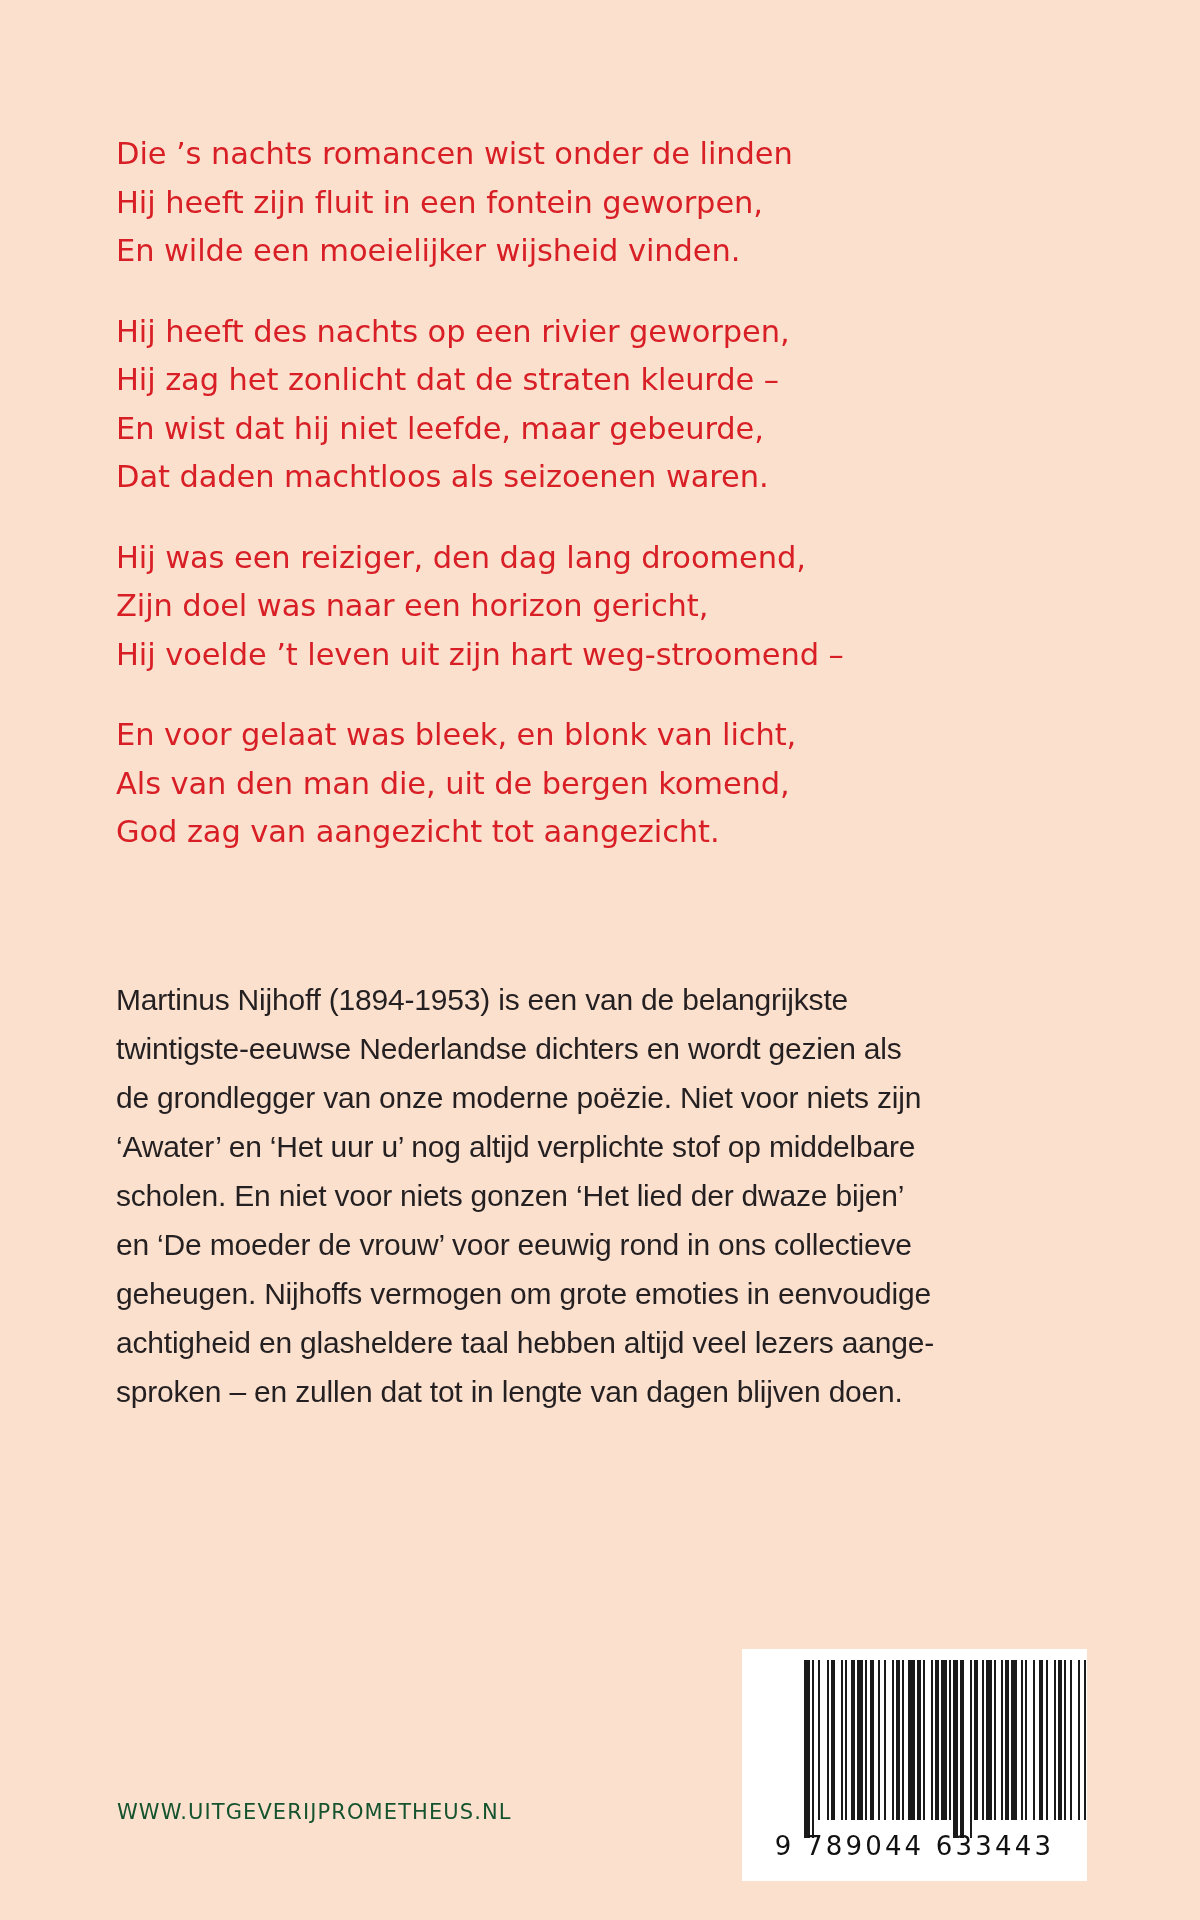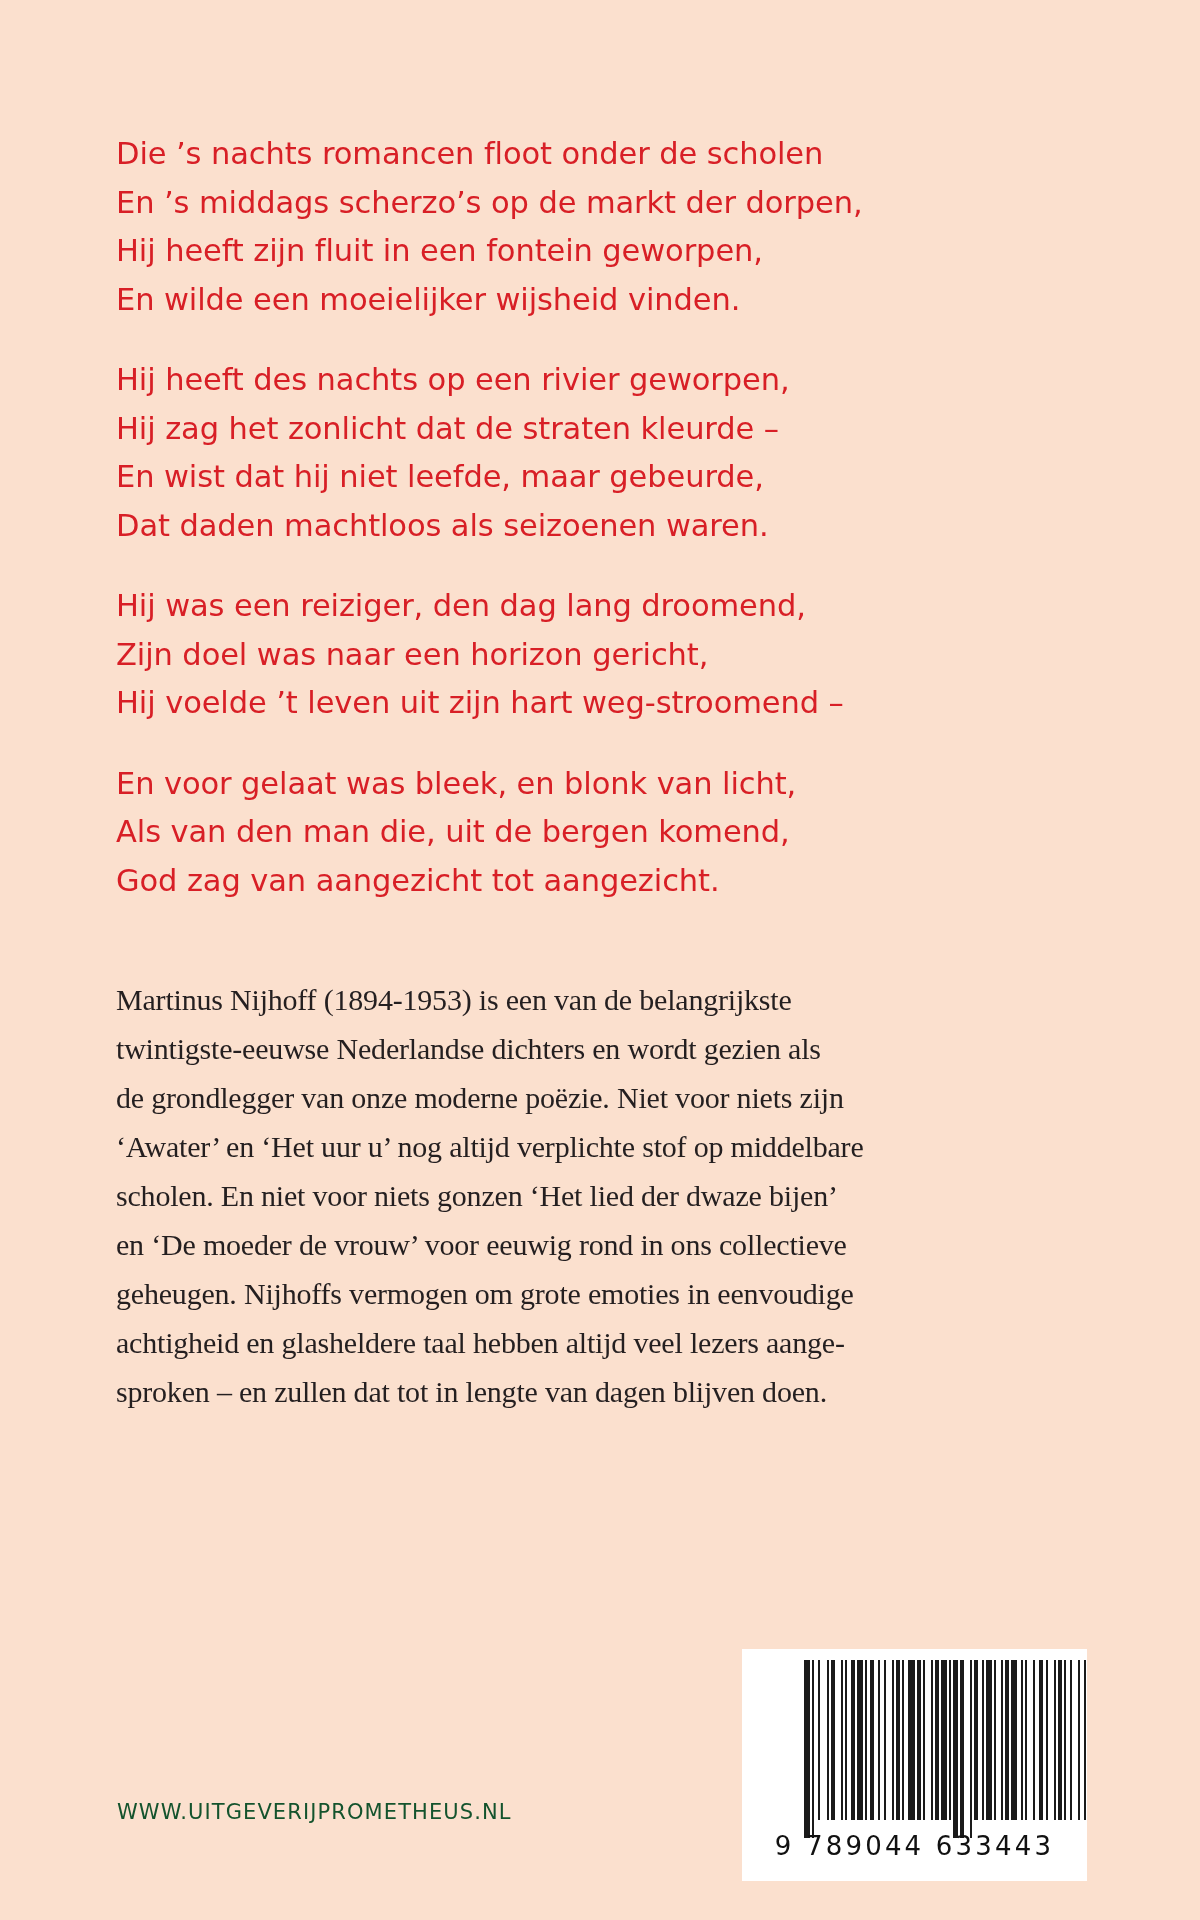--- a/index.html
+++ b/index.html
@@ -44,21 +44,21 @@
 
   
   .bio {
     position: absolute;
     left: 116px;
     top: 975px;
     width: 980px;
   }
   .bio-line {
     color: #241f20;
-    font-family: Liberation Serif, serif;
+    font-family: Liberation Sans, sans-serif;
     font-size: 30px;
     line-height: 49px;
     letter-spacing: -0.2px;
     white-space: pre;
     font-weight: 400;
   }
 
   
   .site-url {
     position: absolute;
@@ -109,22 +109,21 @@
     white-space: pre;
   }
 </style>
 </head>
 <body>
 
 <div class="cover">
 
   <div class="poem">
     <div class="stanza">
-      <div class="poem-line">Die ’s nachts romancen floot onder de scholen</div>
-      <div class="poem-line">En ’s middags scherzo’s op de markt der dorpen,</div>
+      <div class="poem-line">Die ’s nachts romancen wist onder de linden</div>
       <div class="poem-line">Hij heeft zijn fluit in een fontein geworpen,</div>
       <div class="poem-line">En wilde een moeielijker wijsheid vinden.</div>
     </div>
     <div class="stanza">
       <div class="poem-line">Hij heeft des nachts op een rivier geworpen,</div>
       <div class="poem-line">Hij zag het zonlicht dat de straten kleurde –</div>
       <div class="poem-line">En wist dat hij niet leefde, maar gebeurde,</div>
       <div class="poem-line">Dat daden machtloos als seizoenen waren.</div>
     </div>
     <div class="stanza">

